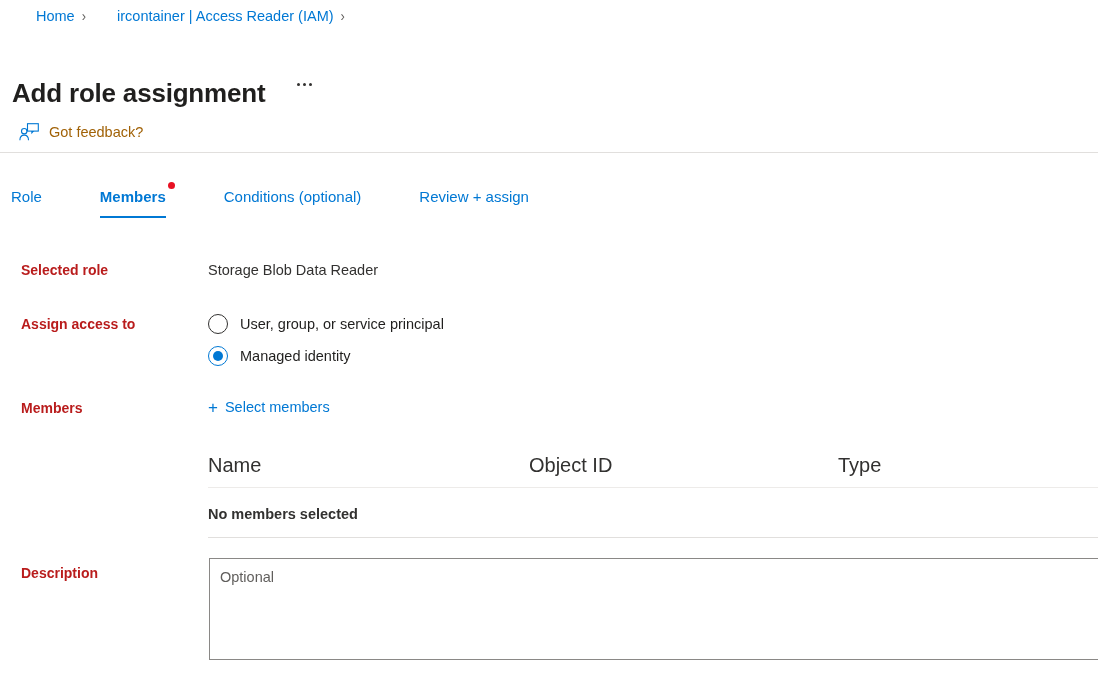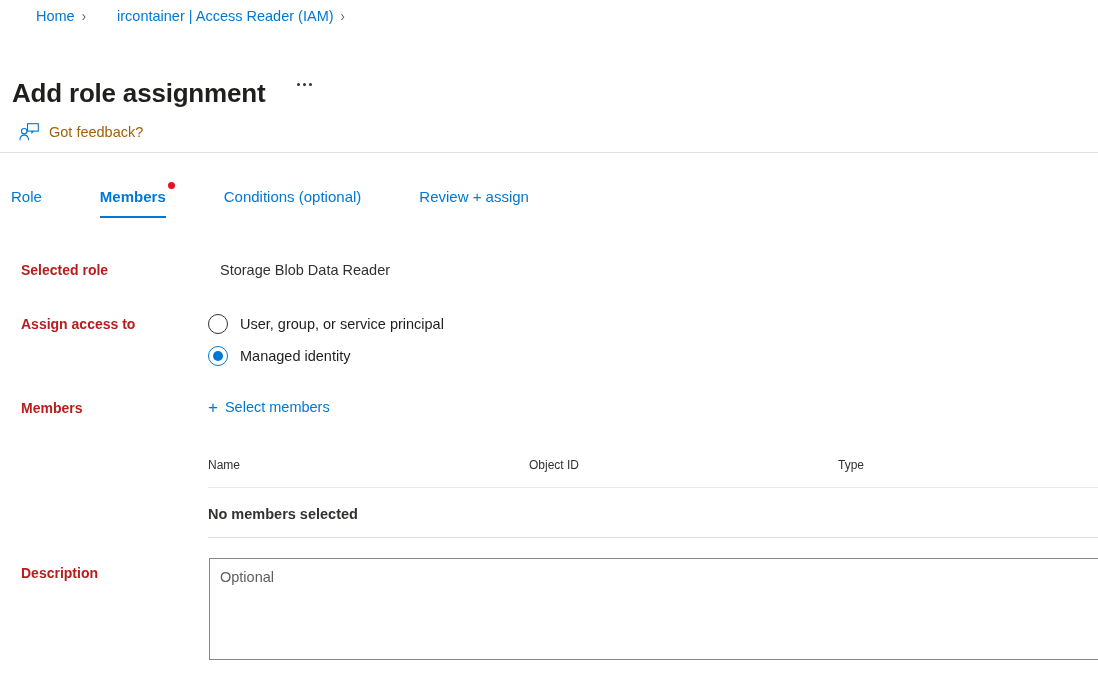--- a/index.html
+++ b/index.html
@@ -133,21 +133,21 @@
     color: #b91c1c;
     line-height: 20px;
     white-space: nowrap;
   }
   .lbl-role { top: 260px; }
   .lbl-assign { top: 314px; }
   .lbl-members { top: 398px; }
   .lbl-description { top: 563px; }
 
   .role-value {
-    position: absolute; left: 220px; top: 260px;
+    position: absolute; left: 208px; top: 260px;
     font-size: 14.5px; color: #323130; line-height: 20px;
   }
 
   
   .radio-group { position: absolute; left: 208px; top: 310px; }
   .radio-row {
     display: flex; align-items: center;
     height: 28px;
     margin-bottom: 4px;
     cursor: pointer;
@@ -204,21 +204,21 @@
     left: 208px; top: 455px;
     width: 890px;
   }
   .mt-header {
     display: flex;
     height: 33px;
     align-items: flex-start;
     border-bottom: 1px solid #edebe9;
   }
   .mt-header .th {
-    font-size: 12px;
+    font-size: 20px;
     color: #323130;
     line-height: 20px;
     font-weight: 400;
   }
   .th-name { width: 321px; }
   .th-objid { width: 309px; }
   .th-type { flex: 1; }
 
   .mt-row {
     display: flex;

